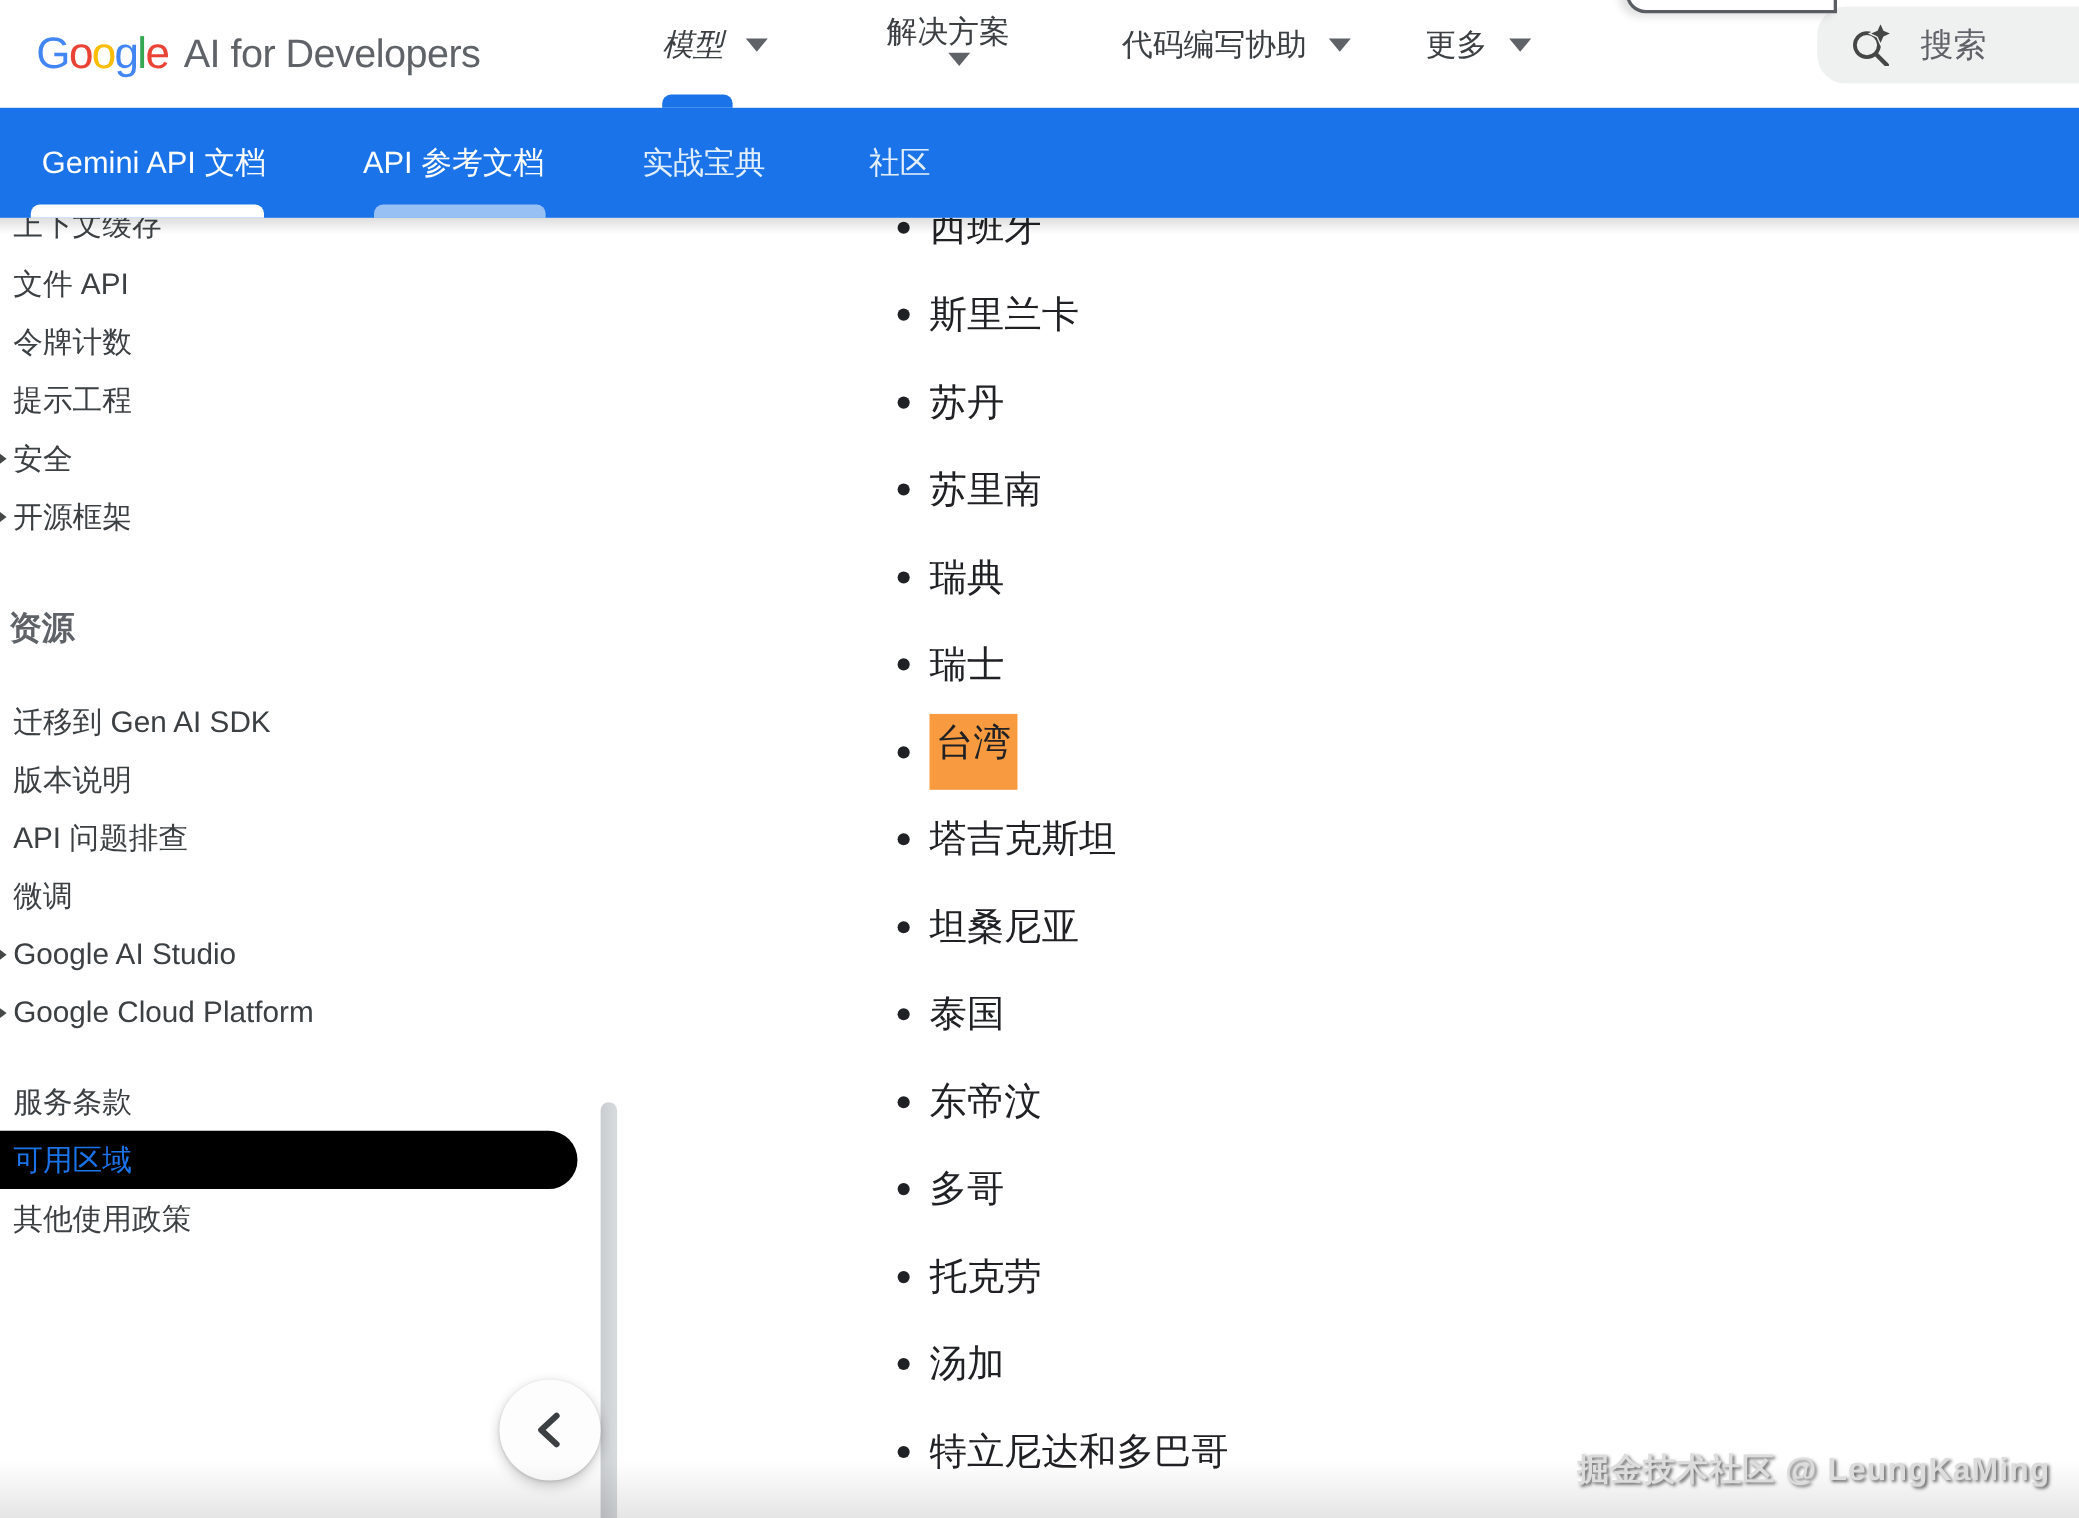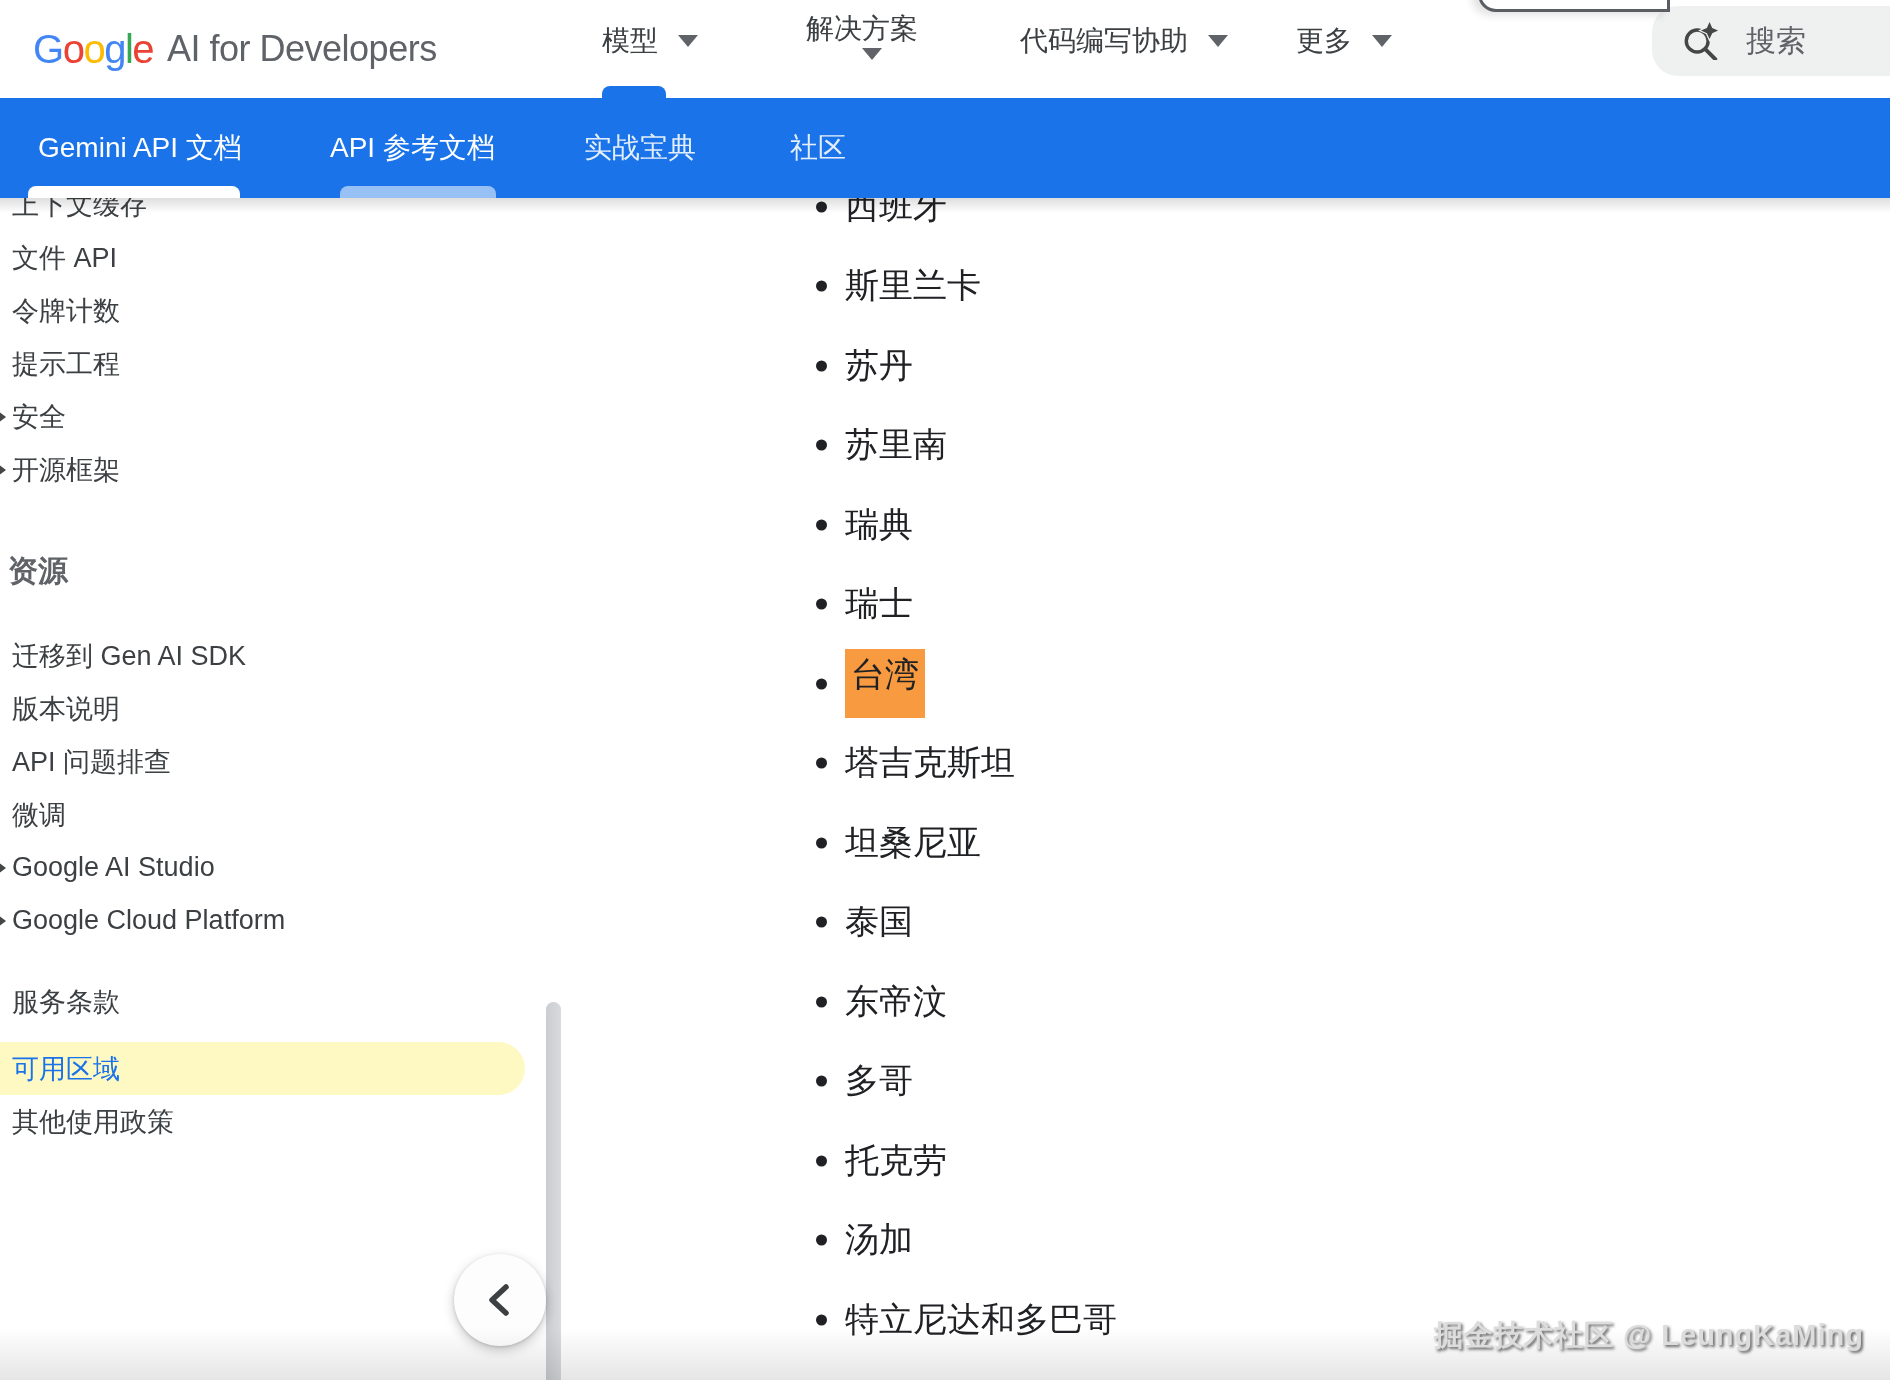--- a/index.html
+++ b/index.html
@@ -35,21 +35,21 @@
   .tab.dim { color:rgba(255,255,255,0.88); }
   .tab-underline { position:absolute; bottom:0; height:12px; border-radius:8px 8px 0 0; }
   .under-shadow { position:absolute; left:0; top:198px; width:100%; height:15px;
     background:linear-gradient(to bottom, rgba(0,0,0,0.13), rgba(0,0,0,0)); z-index:3; pointer-events:none; }
 
   
   .sidebar { position:absolute; left:0; top:198px; width:565px; bottom:0; overflow:hidden; background:#fff; z-index:1; }
   .sidebar-inner { margin-top:-20px; }
   .side-item { position:relative; height:53px; display:flex; align-items:center; padding-left:12px;
     font-size:27px; color:#3c4043; cursor:pointer; white-space:nowrap; }
-  .side-item.active { width:525px; background:#fef9c3; color:#1a73e8; border-radius:0 28px 28px 0;margin-top:14px; }
+  .side-item.active { width:525px; background:#000000; color:#1a73e8; border-radius:0 28px 28px 0; }
   .exp-arrow { position:absolute; left:-6px; top:50%; transform:translateY(-50%); width:0; height:0;
     border-top:9px solid transparent; border-bottom:9px solid transparent; border-left:12px solid #444746; }
   .side-section-title { height:60px; margin-top:45px; display:flex; align-items:center; padding-left:8px;
     font-size:30px; font-weight:700; color:#5f6368; }
   .side-list { margin-top:28px; }
   .scrollbar { position:absolute; left:546px; top:1002px; width:15px; height:380px;
     background:linear-gradient(to right,#c9cdd1,#d8dbde); border-radius:8px 8px 0 0; z-index:2; cursor:pointer; }
 
   
   .back-btn { position:absolute; left:454px; top:1254px; width:92px; height:92px; border-radius:50%;
@@ -73,21 +73,21 @@
 </style>
 </head>
 <body>
 
 <div class="header">
   <div class="logo">
     <span class="logo-google" id="logoGoogle"><span style="color: rgb(66, 133, 244);">G</span><span style="color: rgb(234, 67, 53);">o</span><span style="color: rgb(251, 188, 5);">o</span><span style="color: rgb(66, 133, 244);">g</span><span style="color: rgb(52, 168, 83);">l</span><span style="color: rgb(234, 67, 53);">e</span></span>
     <span class="logo-suffix">AI for Developers</span>
   </div>
   <div id="navRoot">
-      <div class="nav-item" style="left: 602px;">
+      <div class="nav-item" style="left: 602px; font-style: italic;">
         <span>模型</span>
         <span class="caret"></span>
       </div>
       <div class="nav-item" style="left: 806px; flex-direction: column;">
         <span>解决方案</span>
         <span class="caret"></span>
       </div>
       <div class="nav-item" style="left: 1020px;">
         <span>代码编写协助</span>
         <span class="caret"></span>

